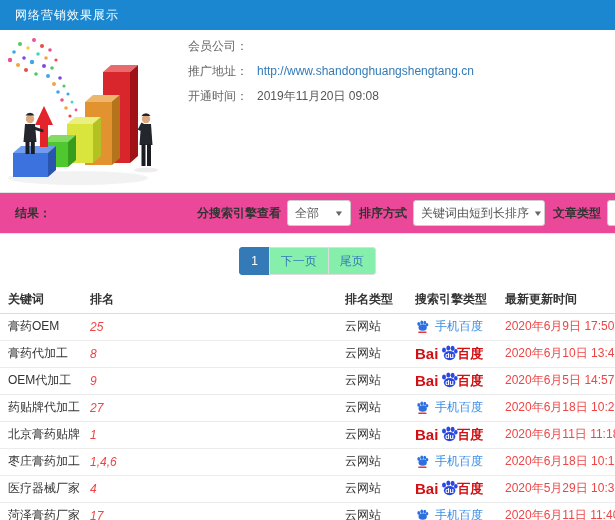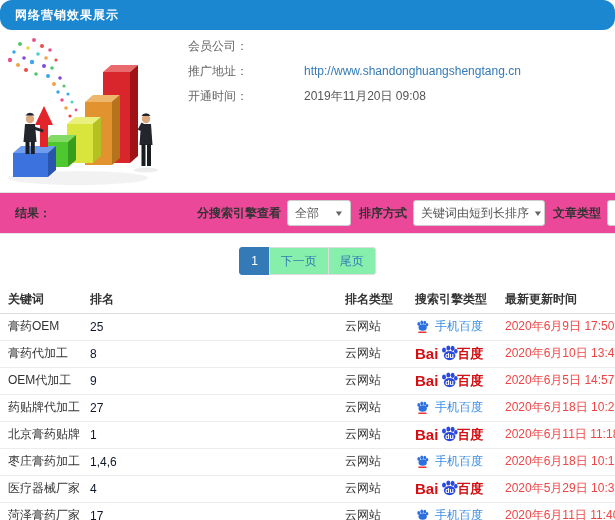--- a/index.html
+++ b/index.html
@@ -6,27 +6,27 @@
   html,body { width:615px; height:520px; }
   body {
     font-family:"Liberation Sans","DejaVu Sans",sans-serif;
     font-size:12px; color:#333; background:#fff;
     position:relative; overflow:hidden;
   }
   
   .topbar {
     height:30px; background:#1a87d0; color:#fff;
     line-height:30px; padding-left:15px;
-    font-size:12px; font-weight:bold; letter-spacing:1px;border-radius:12px;
+    font-size:12px; font-weight:normal; letter-spacing:1px;
   }
   
   .info-section { position:relative; height:162px; background:#fff; }
   .chart-art { position:absolute; left:0; top:0; width:190px; height:160px; }
   .fields { position:absolute; left:153px; top:4px; }
-  .field-row { display:flex; height:25px; line-height:25px; white-space:nowrap;gap:47px; }
+  .field-row { display:flex; height:25px; line-height:25px; white-space:nowrap; }
   .f-label { width:95px; text-align:right; color:#666; }
   .f-value { margin-left:9px; }
   a.f-link { color:#337ab7; text-decoration:none; }
   .f-plain { color:#555; }
   .f-count { color:#ff6a00; }
   .f-unit  { color:#337ab7; }
   
   .filter-bar {
     height:42px; background:#ec4899;
     border-top:1px solid #e3e3e3; border-bottom:1px solid #e3e3e3;
@@ -62,21 +62,21 @@
   table.rank-table { width:615px; border-collapse:collapse; table-layout:fixed; font-size:12px; }
   .rank-table th {
     text-align:left; font-weight:bold; color:#333; height:26px;
     border-bottom:1px solid #dcdcdc; overflow:hidden; white-space:nowrap;
   }
   .rank-table td {
     height:27px; border-bottom:1px solid #ececec;
     overflow:hidden; white-space:nowrap; vertical-align:middle;
   }
   .rank-table th.c1, .rank-table td.c1 { padding-left:8px; }
-  a.rank-link { color:#0f172a; text-decoration:none; }
+  a.rank-link { color:#ef4444; text-decoration:none;font-style:italic; }
   .c-updated { color:#ef4444;margin-left:28px; }
   
   .engine-mobile { display:flex; align-items:center; }
   .engine-mobile .m-label { color:#3a8ee6; margin-left:5px; }
   .engine-pc { display:flex; align-items:center; }
   .engine-pc .bai { color:#d20f13; font-weight:bold; font-size:15px; font-family:"Liberation Sans",sans-serif; }
   .engine-pc .cn  { color:#d20f13; font-weight:bold; font-size:13px; margin-left:-2px; }
   .engine-pc svg  { margin:0 0 2px 1px; }
 </style>
 </head>

